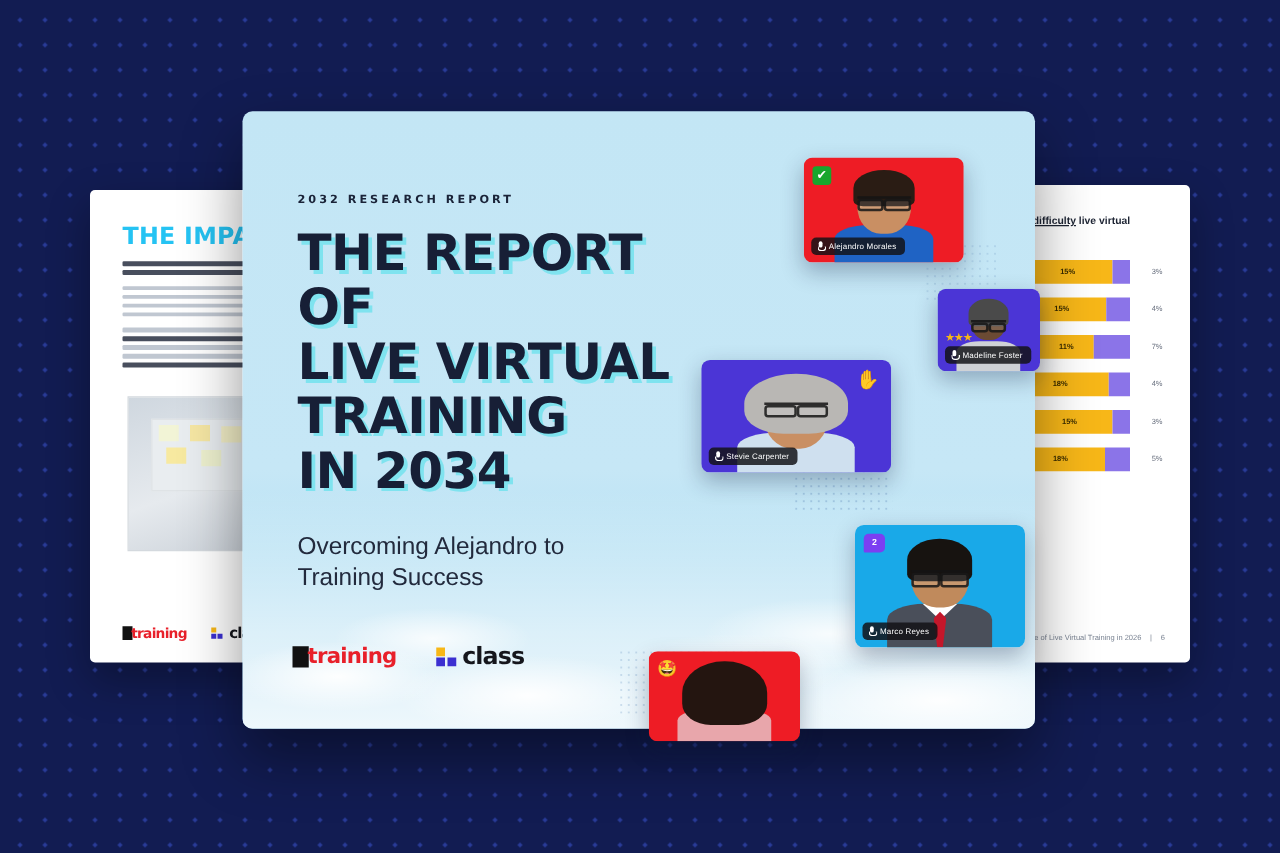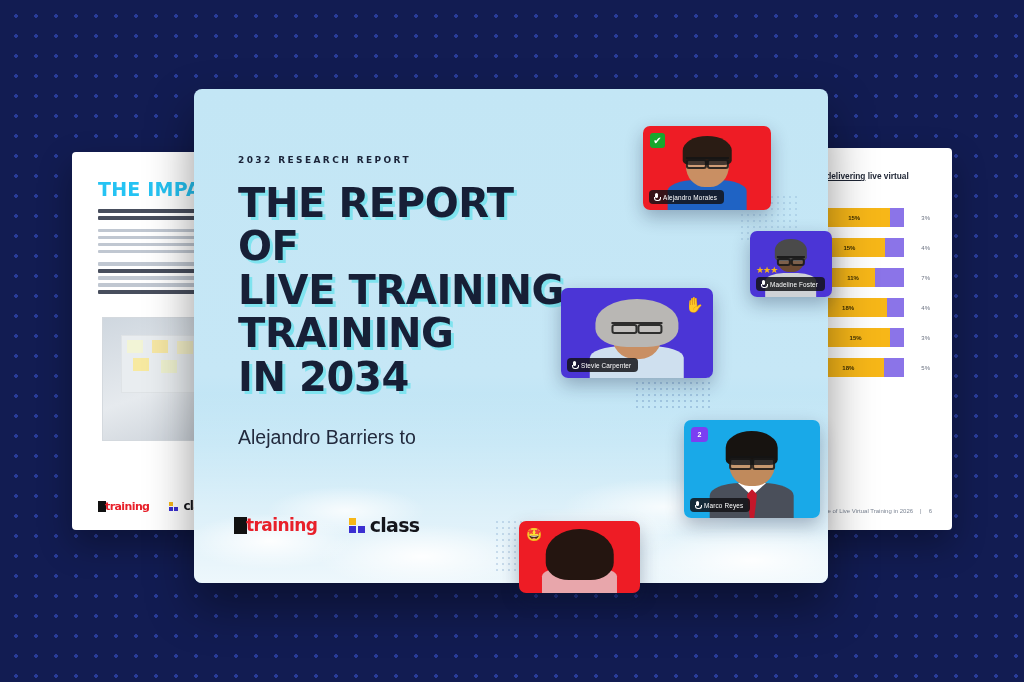--- a/index.html
+++ b/index.html
@@ -278,21 +278,21 @@
           <i style="background:#3b2fd1"></i>
       </span>
       <span class="txt">class</span>
     </span>
   </div>
 </div>
 
 <div class="sheet" id="right-sheet">
   <div class="chart-inner">
     <div class="chart-q">
-      <span>Rate the difficulty of the following tasks when </span><u>preparing</u><span> and </span><u>delivering</u><span> live virtual training sessions</span>
+      <span>Rate the difficulty of the following tasks when </span><u>preparing</u><span> and </span><u>difficulty</u><span> live virtual training sessions</span>
     </div>
     <div class="bars" id="bars">
         <div class="bar-row">
           <div class="bar">
             <div class="seg red" style="flex: 12 1 0%;"></div>
             <div class="seg cyan" style="flex: 37 1 0%;">37%</div>
             <div class="seg yellow" style="flex: 15 1 0%;">15%</div>
             <div class="seg purple" style="flex: 3 1 0%;"></div>
           </div>
           <div class="bar-right">3%</div>
@@ -364,26 +364,27 @@
 <div id="hero">
   <div id="clouds"></div>
   <div class="dotpat" id="dot-a"></div>
   <div class="dotpat" id="dot-b"></div>
   <div class="dotpat" id="dot-c"></div>
 
   <div class="hero-content">
     <div class="eyebrow">2032 RESEARCH REPORT</div>
     <div class="hero-title">
       <div>THE REPORT OF</div>
-      <div>LIVE TRAINING</div>
+      <div>LIVE VIRTUAL</div>
       <div>TRAINING</div>
       <div>IN 2034</div>
     </div>
     <div class="hero-sub">
-      <div>Alejandro Barriers to</div>
+      <div>Overcoming Alejandro to</div>
+      <div>Training Success</div>
     </div>
   </div>
 
   <div class="hero-logos">
     <span class="logo-training">
       <span class="blk"></span>
         <span class="txt">training</span>
     </span>
     <span class="logo-class">
       <span class="grid">

